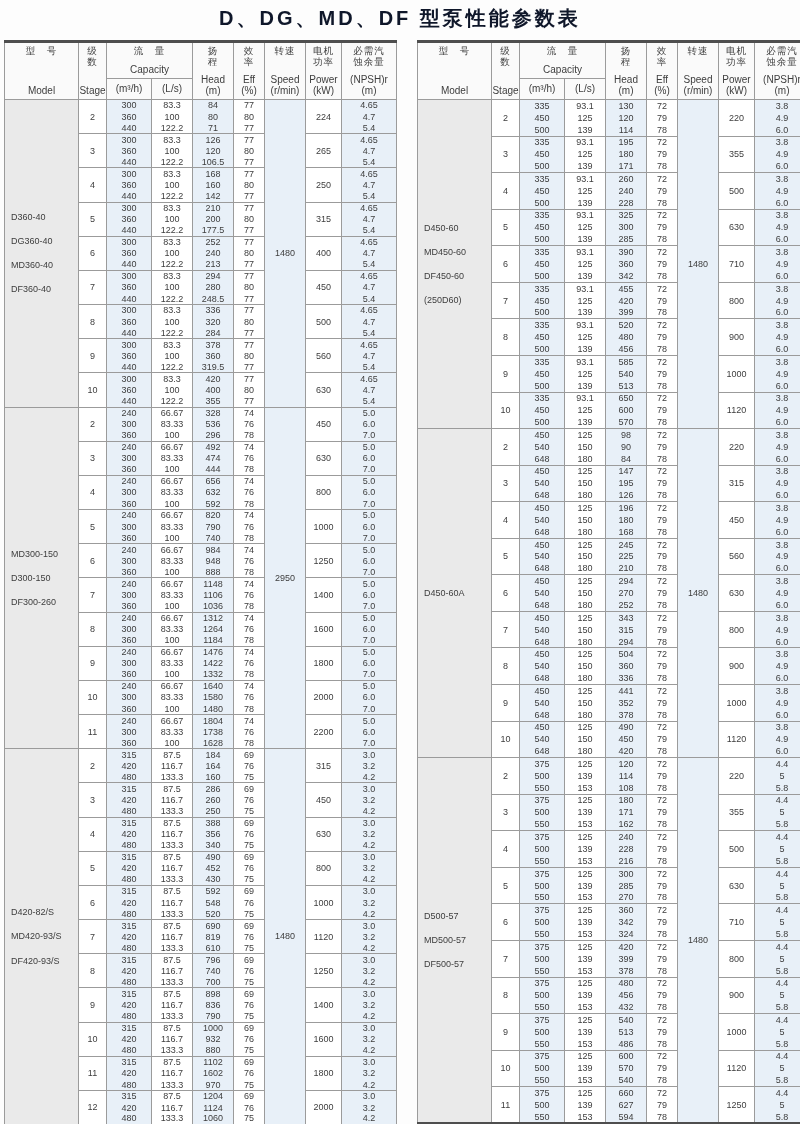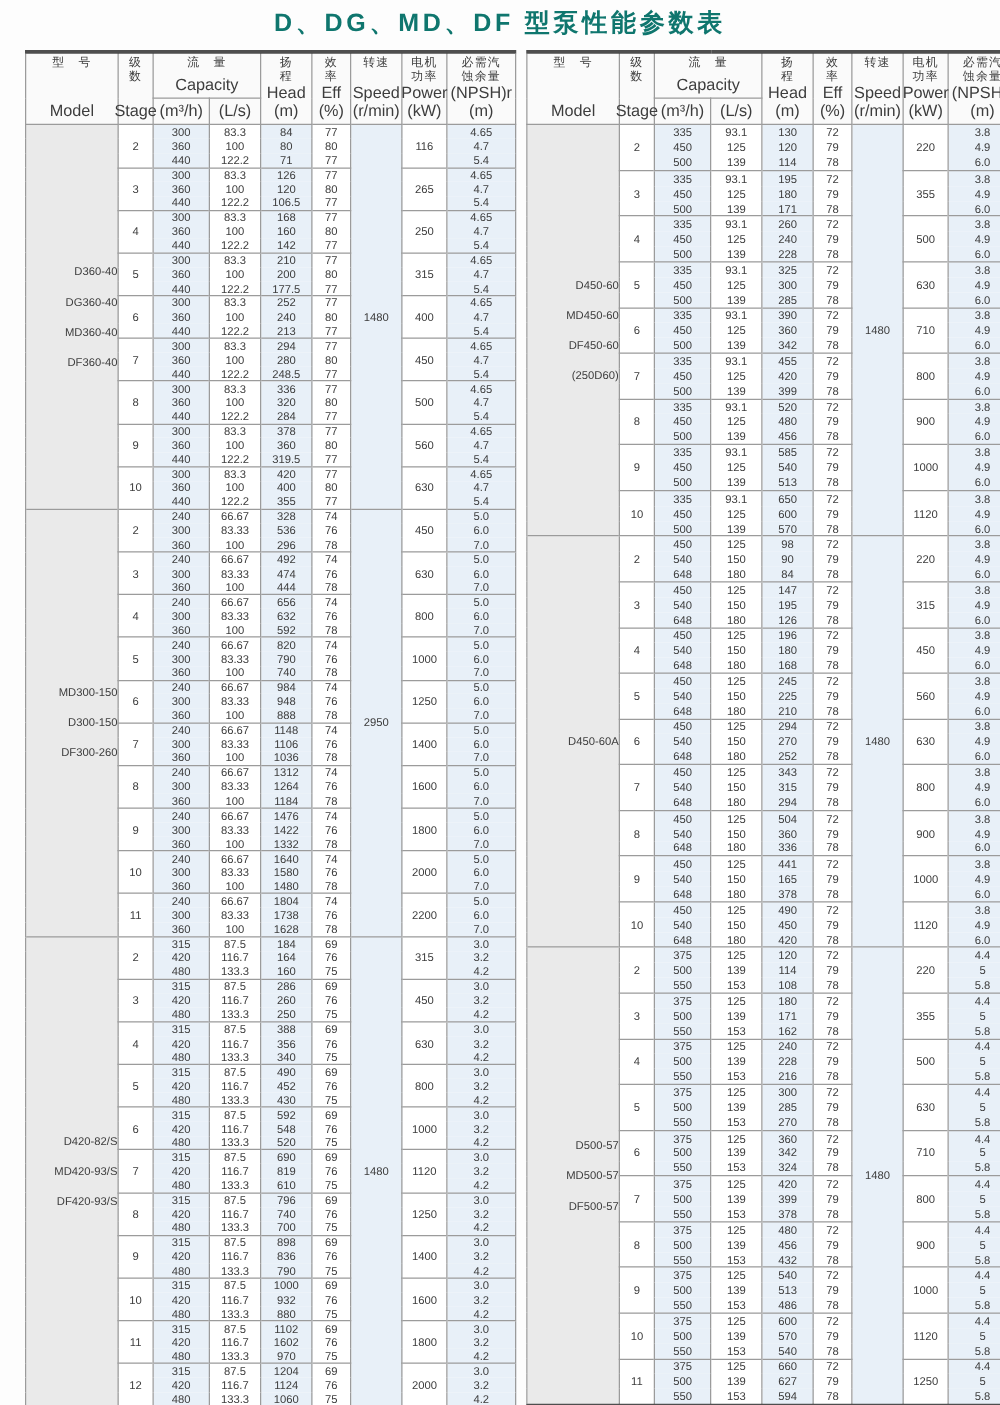--- a/index.html
+++ b/index.html
@@ -1,36 +1,36 @@
 <!DOCTYPE html>
 <html><head>
 <meta charset="utf-8">
 <style>
   * { margin:0; padding:0; box-sizing:border-box; }
   html,body { width:800px; height:1124px; background:#fdfdfd; font-family:"Liberation Sans",sans-serif; color:#3d3d3d; }
-  .title { text-align:center; font-size:20px; font-weight:bold; color:#0f766e; letter-spacing:3px; padding-top:5px; }
-  .tables { display:flex; gap:8px; padding:0 20px; margin-top:8px; height:1072px; }
+  .title { text-align:center; font-size:20px; font-weight:bold; color:#0f172a; letter-spacing:3px; padding-top:5px; }
+  .tables { display:flex; gap:20px; padding:0 4px; margin-top:8px; height:1072px; }
   table { border-collapse:collapse; table-layout:fixed; width:392px; height:100%;
           border:1px solid #6a6a6a; border-top:3px solid #4e4e4e; border-bottom:2px solid #4e4e4e; background:#fff; }
   th, td { border-left:1px solid #9b9b9b; border-right:1px solid #9b9b9b;
            font-weight:normal; text-align:center; vertical-align:middle; padding:0;
            font-size:9px; line-height:1.12; }
   thead th { border-bottom:1px solid #9b9b9b; background:#fafafa; }
   thead tr.h1 { height:37px; }
   thead tr.h2 { height:21px; }
   .hwrap { height:100%; display:flex; flex-direction:column; justify-content:space-between;
            align-items:center; padding:3px 1px; }
   .zh { font-size:9.5px; letter-spacing:1px; }
-  .en { font-size:13px; letter-spacing:0; }
+  .en { font-size:10px; letter-spacing:0; }
   .pre { white-space:pre-line; }
   tbody tr { height:11.4px; }
   .rt tbody tr { height:12.2px; }
   tbody td { background:#fff; }
   td.shade { background:#e8f0f8; }
-  td.model-cell { background:#eaeaea; text-align:right; }
+  td.model-cell { background:#eaeaea; text-align:left; }
   .mwrap { height:100%; display:flex; flex-direction:column; justify-content:center;
            gap:14px; padding-left:6px; font-size:9px; }
   td.bt { border-top:1px solid #9b9b9b; }
 </style>
 </head>
 <body>
 
 <div class="title">D、DG、MD、DF 型泵性能参数表</div>
 
 <div class="tables">
@@ -122,21 +122,21 @@
               <div>MD360-40</div>
               <div>DF360-40</div>
             </div>
           </td>
           <td class="bt" rowspan="3">2</td>
           <td class="shade bt">300</td>
           <td class="bt">83.3</td>
           <td class="shade bt">84</td>
           <td class="bt">77</td>
           <td class="shade bt" rowspan="27">1480</td>
-          <td class="bt" rowspan="3">116</td>
+          <td class="bt" rowspan="3">224</td>
           <td class="shade bt">4.65</td>
         </tr>
         <tr>
           <td class="shade">360</td>
           <td>100</td>
           <td class="shade">80</td>
           <td>80</td>
           <td class="shade">4.7</td>
         </tr>
         <tr>
@@ -1299,21 +1299,21 @@
           <td class="shade bt">450</td>
           <td class="bt">125</td>
           <td class="shade bt">441</td>
           <td class="bt">72</td>
           <td class="bt" rowspan="3">1000</td>
           <td class="shade bt">3.8</td>
         </tr>
         <tr>
           <td class="shade">540</td>
           <td>150</td>
-          <td class="shade">165</td>
+          <td class="shade">352</td>
           <td>79</td>
           <td class="shade">4.9</td>
         </tr>
         <tr>
           <td class="shade">648</td>
           <td>180</td>
           <td class="shade">378</td>
           <td>78</td>
           <td class="shade">6.0</td>
         </tr>

